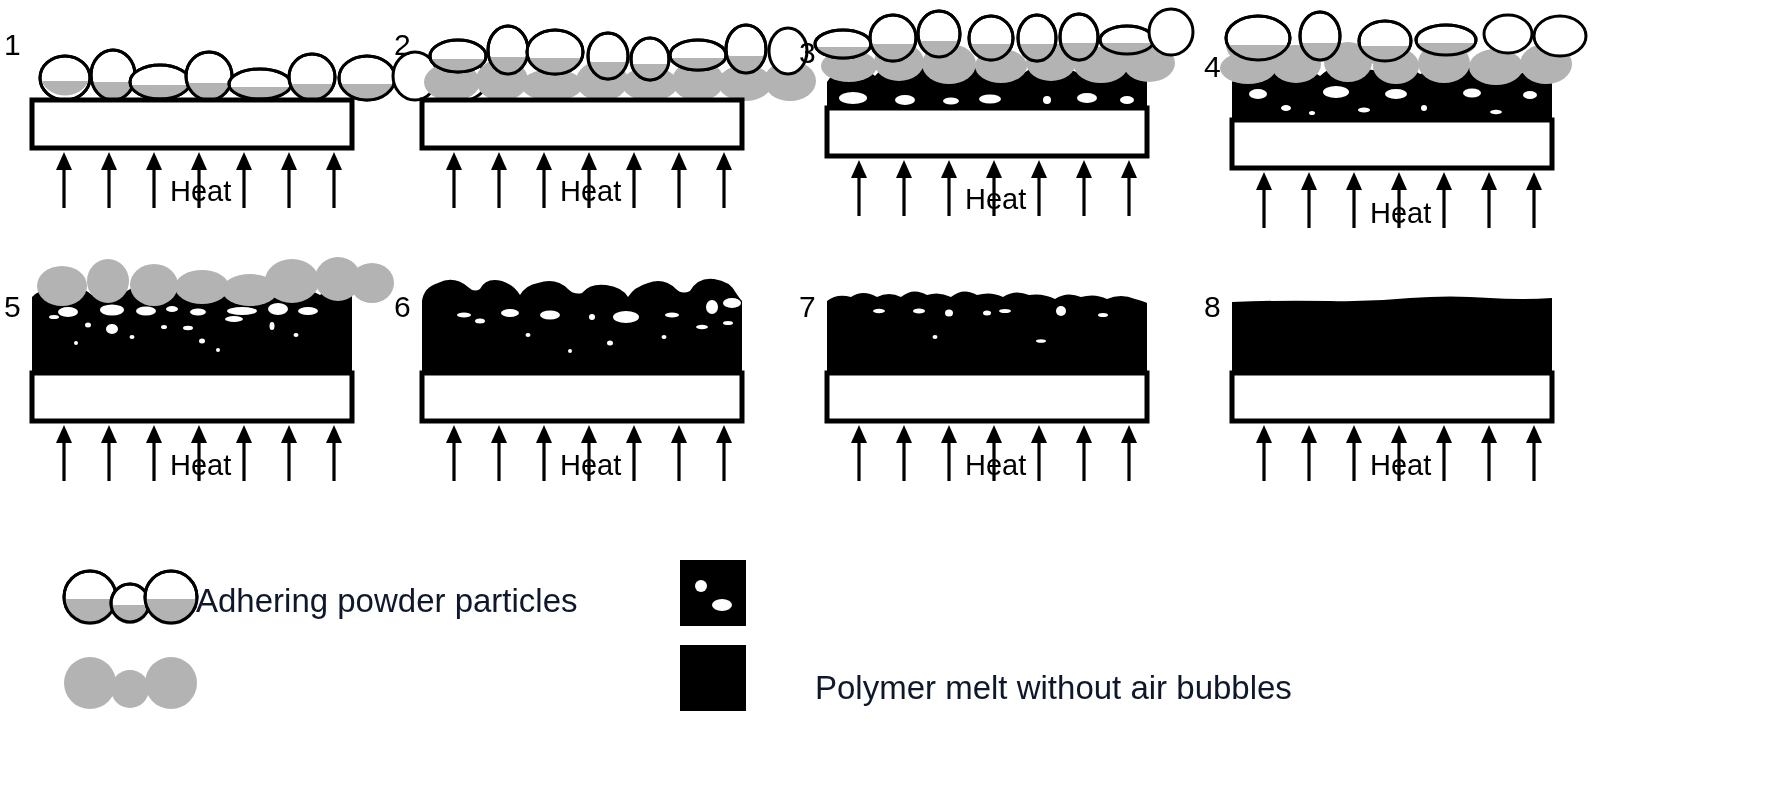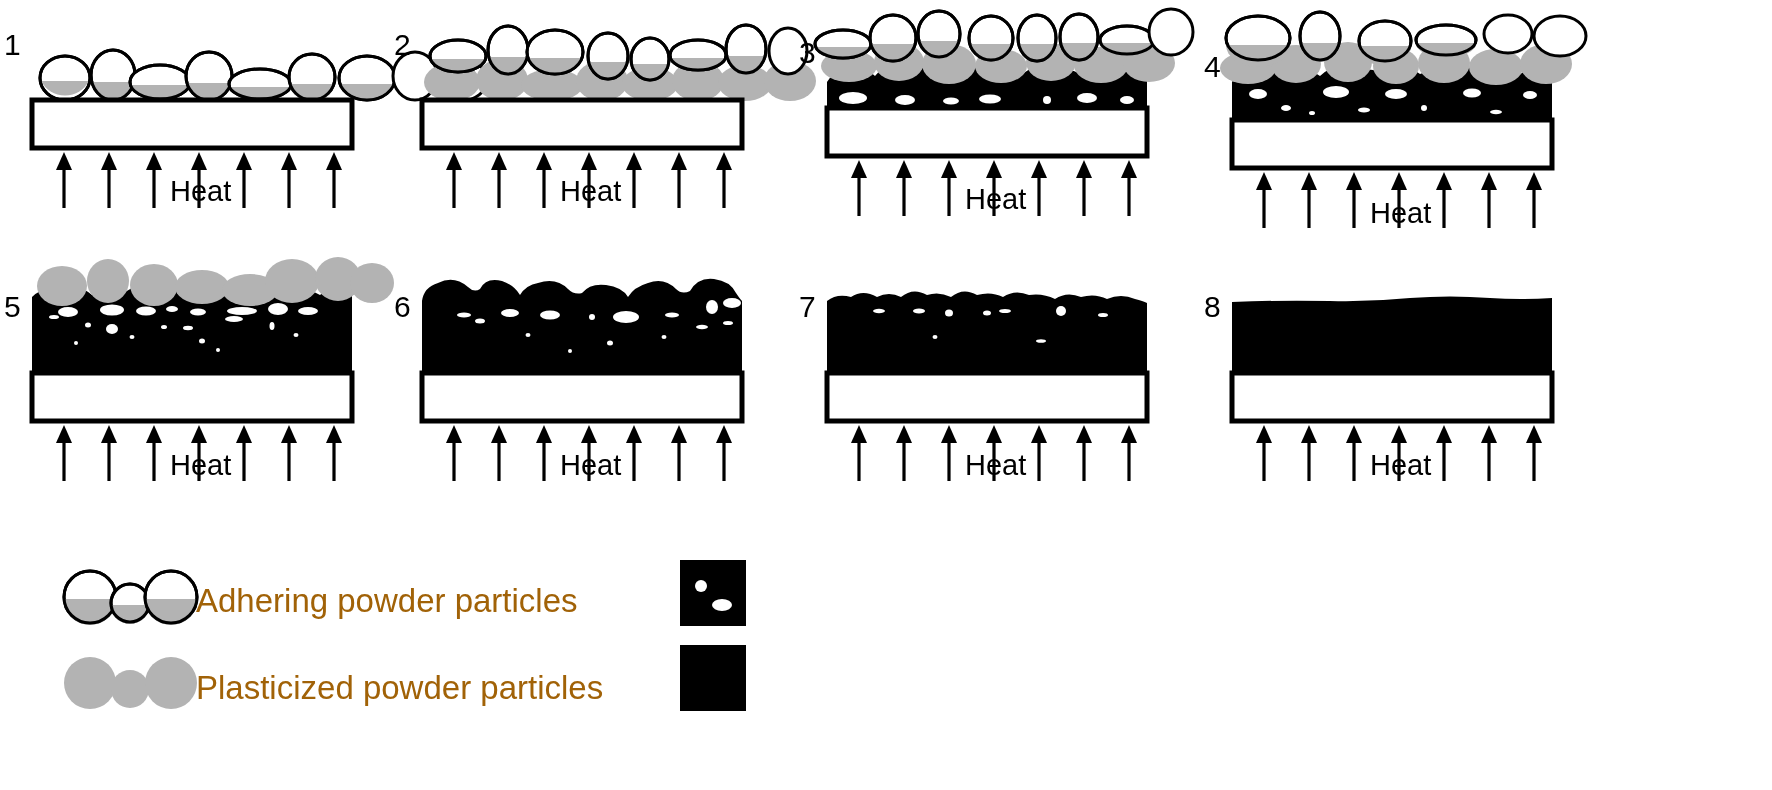--- a/index.html
+++ b/index.html
@@ -27,21 +27,21 @@
     font-size:29px;
     line-height:29px;
     white-space:nowrap;
     color:#000;
   }
   .legend-label{
     position:absolute;
     font-size:33px;
     line-height:36px;
     white-space:nowrap;
-    color:#a16207;
+    color:#0f172a;
   }
   svg{display:block;overflow:visible;}
 </style>
 </head>
 <body>
 
 <div id="figure">
 
   <div class="panel" style="left:0px;top:0px;">
     <span class="stage-num" style="left:4px;top:30px;">1</span>
@@ -598,27 +598,27 @@
     </svg>
     <span class="legend-label" style="left:196px;top:53px;">Adhering powder particles</span>
 
     <svg width="140" height="60" style="position:absolute;left:58px;top:125px;">
       <g fill="#b3b3b3">
         <circle cx="32" cy="28" r="26"></circle>
         <circle cx="72" cy="34" r="19"></circle>
         <circle cx="113" cy="28" r="26"></circle>
       </g>
     </svg>
-    <span class="legend-label" style="left:196px;top:140px;">Plasticized powder particles</span>
 
     <svg width="70" height="70" style="position:absolute;left:680px;top:30px;">
       <rect x="0" y="0" width="66" height="66" fill="#000000"></rect>
       <circle cx="21" cy="26" r="6" fill="#ffffff"></circle>
       <ellipse cx="42" cy="45" rx="10" ry="6" fill="#ffffff"></ellipse>
     </svg>
 
     <svg width="70" height="70" style="position:absolute;left:680px;top:115px;">
       <rect x="0" y="0" width="66" height="66" fill="#000000"></rect>
     </svg>
+    <span class="legend-label" style="left:815px;top:140px;">Polymer melt without air bubbles</span>
 
   </div>
 
 </div>
 
 </body></html>

